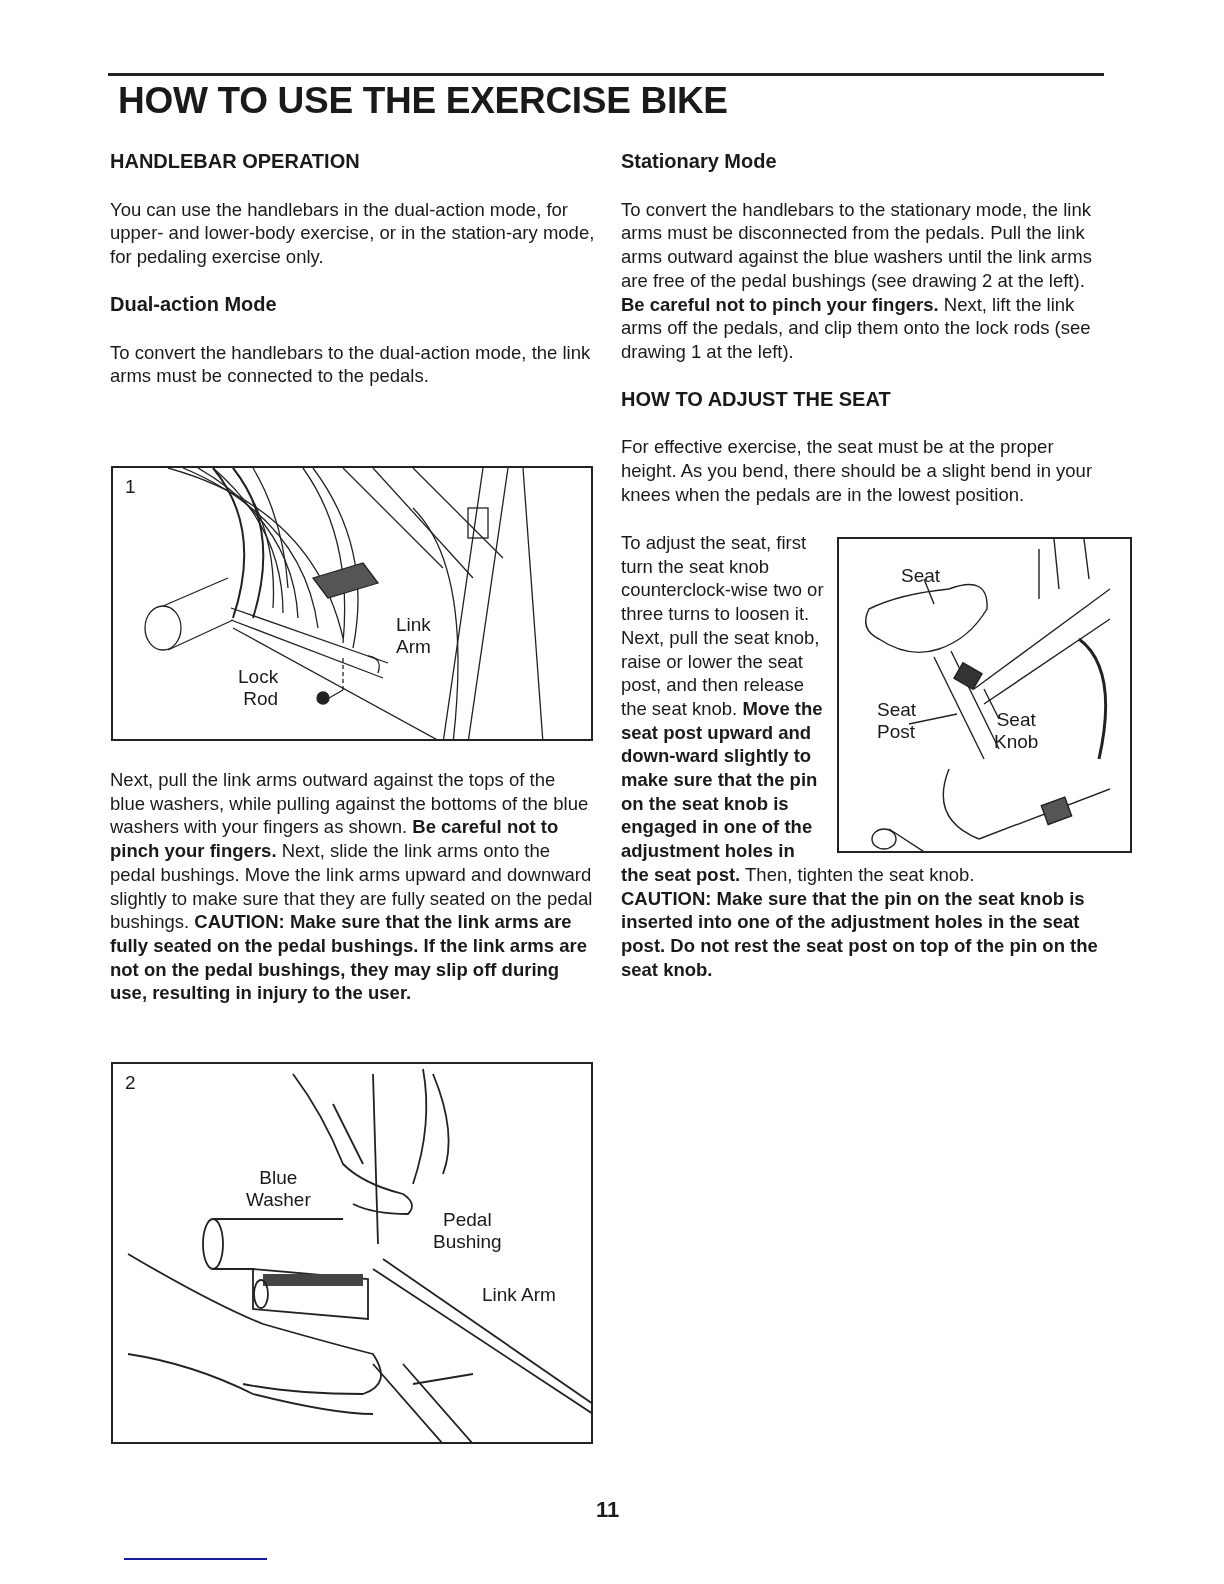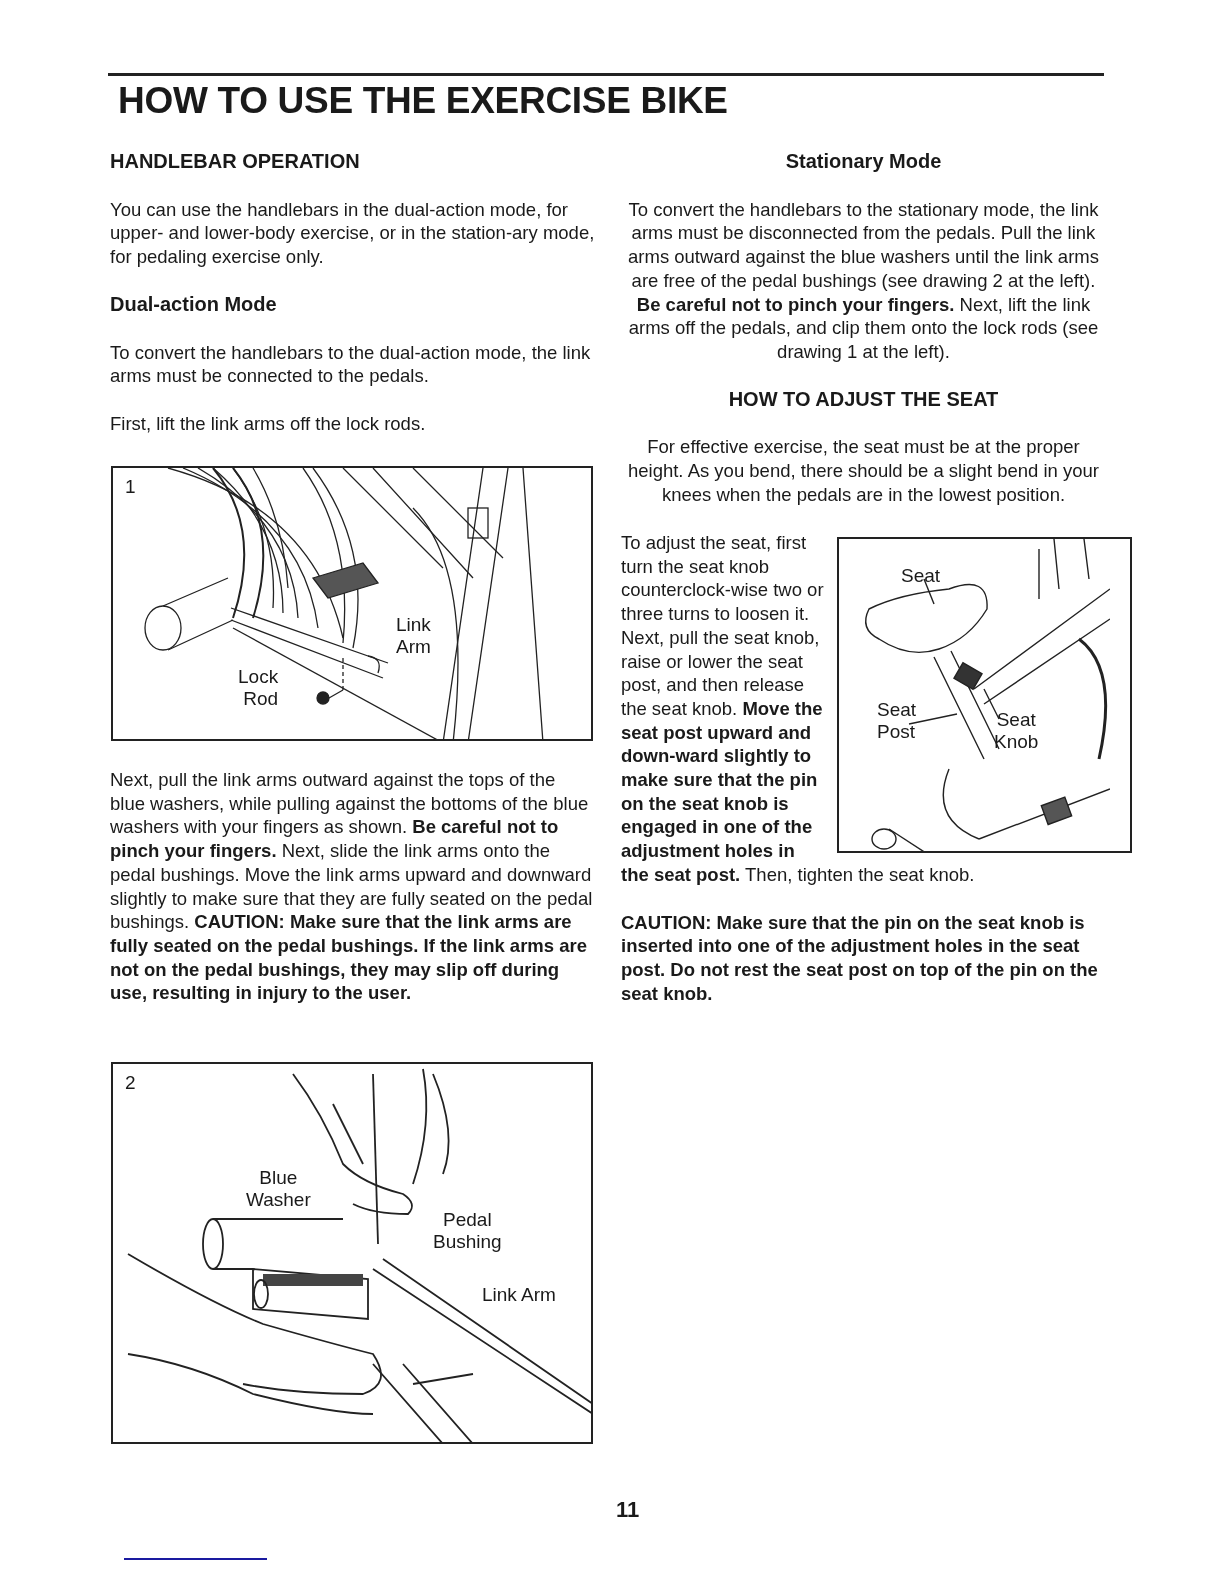--- a/index.html
+++ b/index.html
@@ -8,35 +8,34 @@
   .rule { position: absolute; left: 108px; top: 73px; width: 996px; height: 3px; background: #222; }
   .title { position: absolute; left: 118px; top: 80px; font-size: 37px; font-weight: bold; letter-spacing: -0.3px; margin: 0; }
   .col { position: absolute; font-size: 18.5px; line-height: 23.7px; }
   .col p { margin: 0; }
   .col h3 { margin: 0; font-size: 20px; font-weight: bold; line-height: 23.7px; }
   b { font-weight: bold; }
   .box { position: absolute; border: 2.5px solid #222; background: #fff; box-sizing: border-box; overflow: hidden; }
   .box .num { position: absolute; left: 12px; top: 8px; font-size: 19px; }
   .lbl { position: absolute; font-size: 19px; line-height: 22px; text-align: center; }
   svg { position: absolute; left: 0; top: 0; }
-  .pagenum { position: absolute; left: 596px; top: 1497px; font-size: 22px; font-weight: bold; margin-left: 20px; }
+  .pagenum { position: absolute; left: 596px; top: 1497px; font-size: 22px; font-weight: bold; }
   .footline { position: absolute; left: 124px; top: 1558px; width: 143px; height: 1.5px; background: #1a1aa0; }
 </style>
 </head>
 <body>
 
 <div class="rule"></div>
 <h1 class="title">HOW TO USE THE EXERCISE BIKE</h1>
 
 <div class="col" style="left:110px; top:150px; width:485px;">
   <h3>HANDLEBAR OPERATION</h3>
   <p style="margin-top:24px;">You can use the handlebars in the dual-action mode, for upper- and lower-body exercise, or in the station-ary mode, for pedaling exercise only.</p>
   <h3 style="margin-top:24px;">Dual-action Mode</h3>
   <p style="margin-top:24px;">To convert the handlebars to the dual-action mode, the link arms must be connected to the pedals.</p>
-  <p style="margin-top:24px;">First, lift the link arms off the lock rods.</p>
 </div>
 
 <div class="box" style="left:111px; top:466px; width:482px; height:275px;">
   <svg width="482" height="275" viewBox="0 0 482 275">
     <g fill="none" stroke="#222" stroke-width="1.3">
 
       <path d="M55 0 Q200 40 230 170"></path>
       <path d="M70 0 Q190 50 205 160"></path>
       <path d="M85 0 Q180 55 185 150"></path>
       <path d="M100 0 Q170 60 170 145"></path>
@@ -104,31 +103,31 @@
     </g>
   </svg>
   <span class="num">2</span>
   <div class="lbl" style="left:133px; top:103px; white-space:pre;">Blue
 Washer</div>
   <div class="lbl" style="left:320px; top:145px; white-space:pre;">Pedal
 Bushing</div>
   <div class="lbl" style="left:369px; top:220px;">Link Arm</div>
 </div>
 
-<div class="col" style="left:621px; top:150px; width:485px;text-align:center;">
+<div class="col" style="left:621px; top:150px; width:485px;">
   <h3>Stationary Mode</h3>
   <p style="margin-top:24px;"><span>To convert the handlebars to the stationary mode, the link arms must be disconnected from the pedals. Pull the link arms outward against the blue washers until the link arms are free of the pedal bushings (see drawing 2 at the left). </span><b>Be careful not to pinch your fingers.</b><span> Next, lift the link arms off the pedals, and clip them onto the lock rods (see drawing 1 at the left).</span></p>
   <h3 style="margin-top:24px;">HOW TO ADJUST THE SEAT</h3>
   <p style="margin-top:24px;">For effective exercise, the seat must be at the proper height. As you bend, there should be a slight bend in your knees when the pedals are in the lowest position.</p>
 </div>
 
 <div class="col" style="left:621px; top:531px; width:485px;">
   <div style="float:right; width:272px; height:324px; margin-top:6px; margin-left:10px;"></div>
   <p><span>To adjust the seat, first turn the seat knob counterclock-wise two or three turns to loosen it. Next, pull the seat knob, raise or lower the seat post, and then release the seat knob. </span><b>Move the seat post upward and down-ward slightly to make sure that the pin on the seat knob is engaged in one of the adjustment holes in the seat post.</b><span> Then, tighten the seat knob.</span></p>
-  <p style="margin-top:24px; clear:both;"><b>CAUTION: Make sure that the pin on the seat knob is inserted into one of the adjustment holes in the seat post. Do not rest the seat post on top of the pin on the seat knob.</b></p>
+  <p style="clear:both;"><b>CAUTION: Make sure that the pin on the seat knob is inserted into one of the adjustment holes in the seat post. Do not rest the seat post on top of the pin on the seat knob.</b></p>
 </div>
 
 <div class="box" style="left:837px; top:537px; width:295px; height:316px;">
   <svg width="271" height="316" viewBox="0 0 271 316">
     <g fill="none" stroke="#222" stroke-width="1.4">
 
       <path d="M30 70 Q60 55 110 50 Q150 35 148 70 Q130 100 100 110 Q70 120 40 100 Q20 90 30 70 Z"></path>
 
       <path d="M95 118 L145 220 M112 112 L160 210"></path>
 

